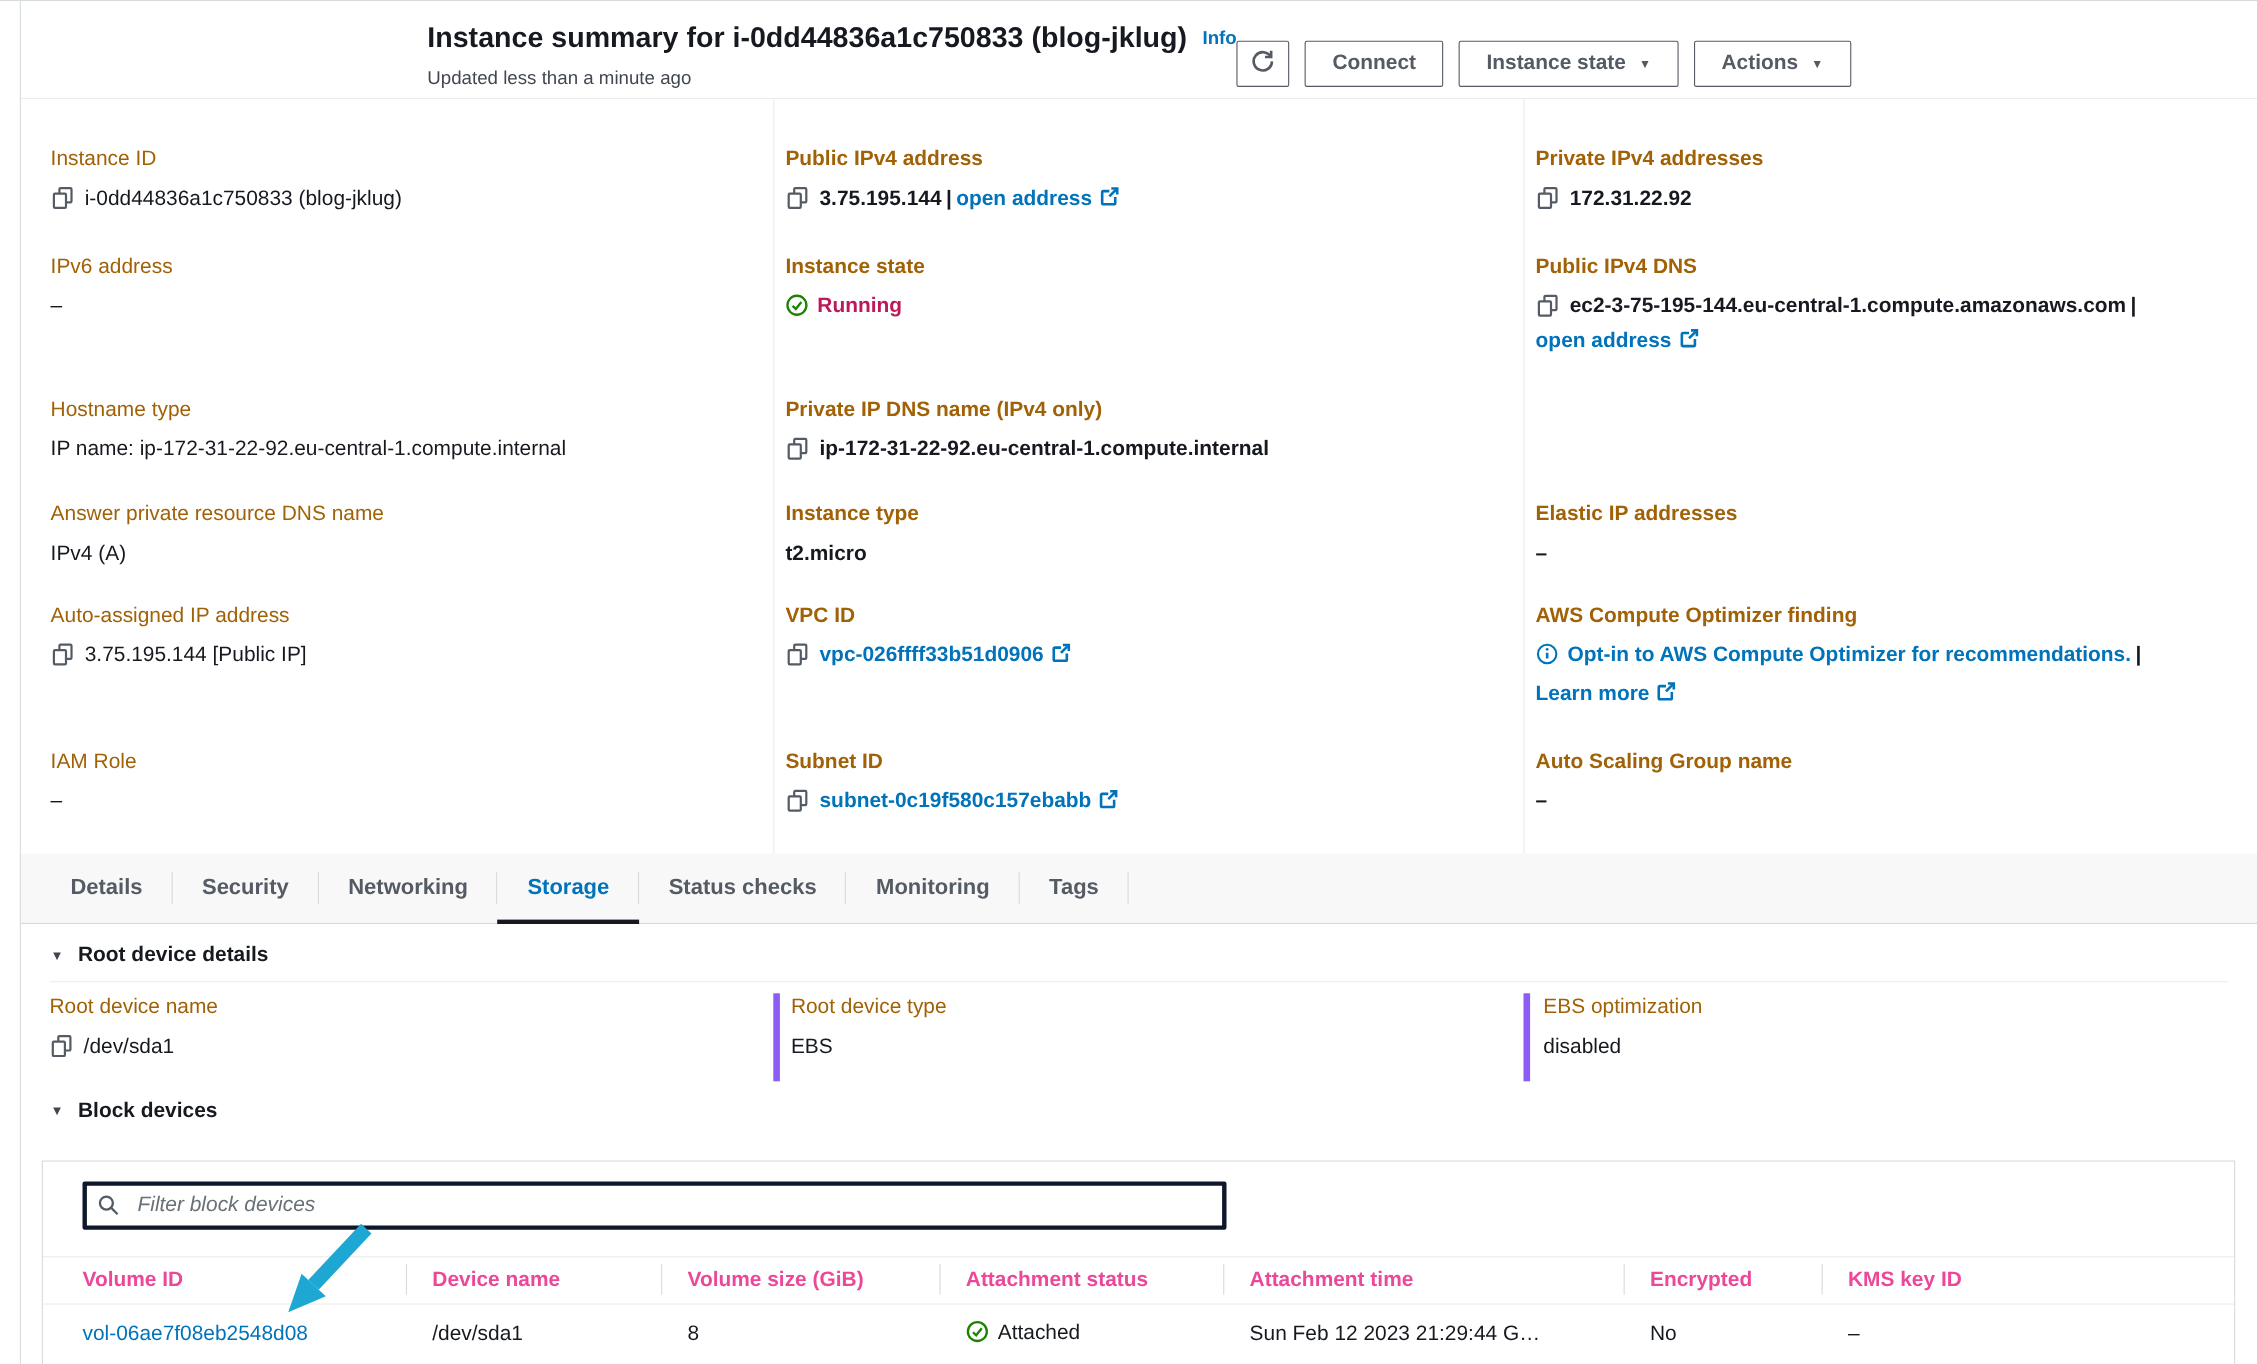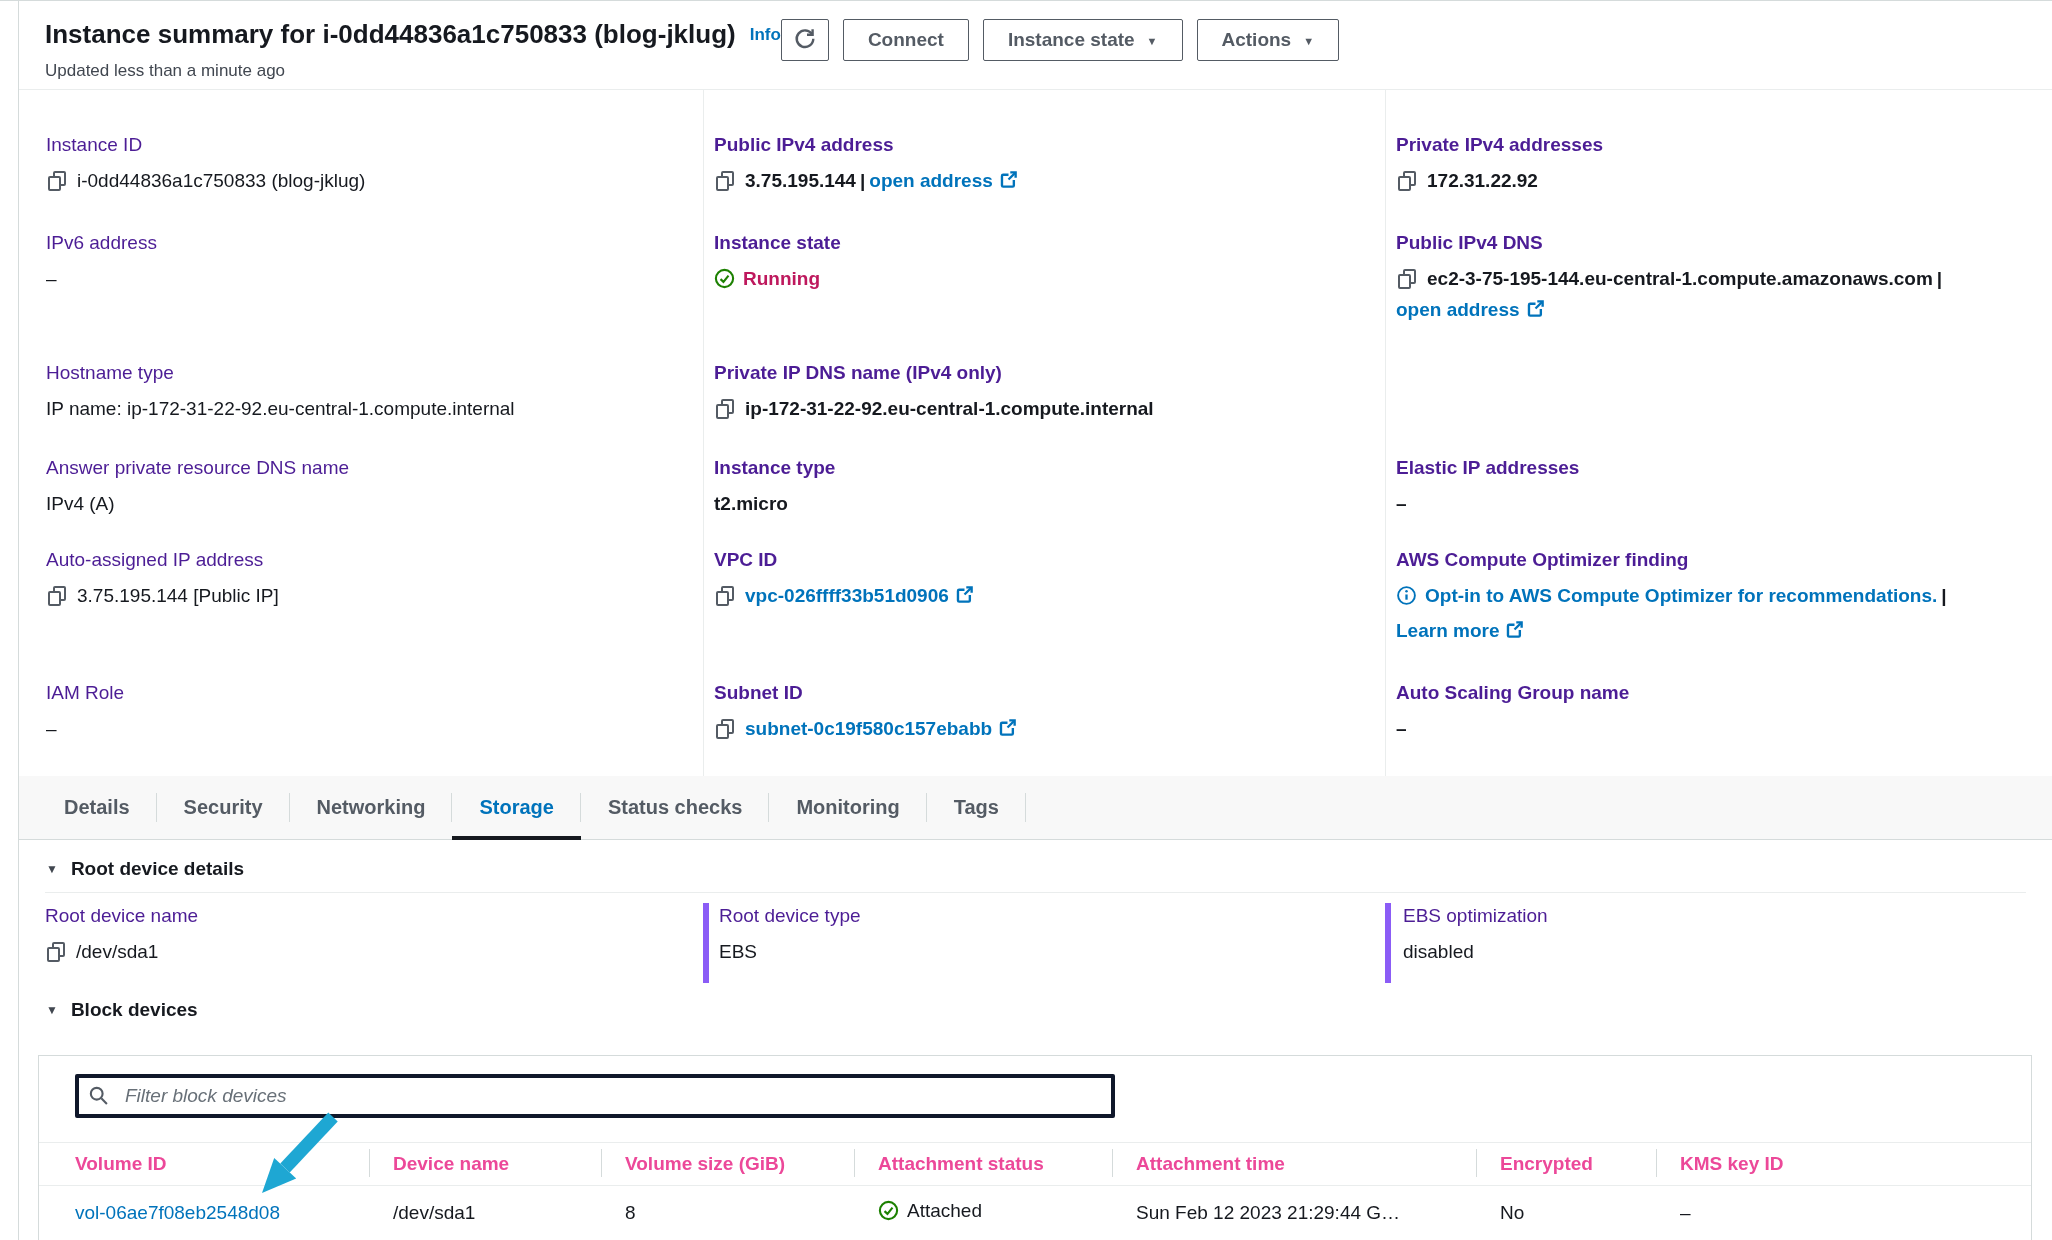--- a/index.html
+++ b/index.html
@@ -2,36 +2,36 @@
 <html><head>
 <meta charset="utf-8">
 <style>
   html,body{margin:0;padding:0;background:#fff;}
   body{width:2052px;height:1240px;overflow:hidden;font-family:"Liberation Sans",sans-serif;color:#16191f;}
   .page{position:relative;width:2052px;height:1240px;border-top:1px solid #d5dbdb;box-sizing:border-box;}
   .page::before{content:"";position:absolute;left:18px;top:0;bottom:0;width:1px;background:#d5dbdb;}
   .content{margin-left:19px;}
 
   
-  .hdr{height:89px;box-sizing:border-box;border-bottom:1px solid #eaeded;display:flex;justify-content:flex-start;align-items:flex-start;padding:16px 26px 0 26px;}
+  .hdr{height:89px;box-sizing:border-box;border-bottom:1px solid #eaeded;display:flex;justify-content:center;align-items:flex-start;padding:16px 26px 0 26px;}
   .hdr h1{margin:0;font-size:26px;line-height:34px;font-weight:bold;color:#16191f;}
   .info-link{font-size:17px;font-weight:bold;color:#0073bb;text-decoration:none;margin-left:14px;position:relative;top:-3px;cursor:pointer;}
   .updated{font-size:17px;line-height:22px;color:#414750;margin-top:5px;}
-  .hdr-actions{display:flex;gap:14px;margin-top:2px;}
+  .hdr-actions{display:flex;gap:14px;margin-top:20px;}
   .btn{height:42px;box-sizing:border-box;border:1px solid #545b64;border-radius:2px;background:#fff;display:flex;align-items:center;gap:12px;padding:0 24px;font-size:19px;font-weight:bold;color:#545b64;cursor:pointer;}
   .btn.icon-only{width:48px;padding:0;justify-content:center;}
   .caret{font-size:11px;line-height:11px;position:relative;top:1px;}
 
   
   .summary{display:grid;grid-template-columns:684px 682px 1fr;height:686px;box-sizing:border-box;}
   .sum-col{display:flex;flex-direction:column;padding:42px 24px 0 27px;box-sizing:border-box;}
   .sum-col.c2,.sum-col.c3{border-left:1px solid #eaeded;padding-left:10px;font-weight:bold;}
   .field{box-sizing:border-box;}
   .fh1{height:98px}.fh2{height:130px}.fh3{height:95px}.fh4{height:92px}.fh5{height:133px}.fh6{flex:1}
-  .lbl{font-size:19px;line-height:26px;color:#4c1d95;margin-bottom:7px;}
+  .lbl{font-size:19px;line-height:26px;color:#a16207;margin-bottom:7px;}
   .val{font-size:19px;line-height:31px;color:#16191f;}
   .lnk{color:#0073bb;text-decoration:none;cursor:pointer;}
   .pipe{color:#16191f;padding:0 4px;}
   .green{color:#be185d;}
   .icn{display:inline-block;vertical-align:-4px;margin-right:8px;}
   .ext{display:inline-block;vertical-align:-2px;margin-left:6px;}
   
   .cicon{position:relative;display:inline-block;width:21px;height:21px;vertical-align:-4px;margin-right:10px;cursor:pointer;}
   .cicon::before{content:"";position:absolute;left:7px;top:1px;width:9px;height:11px;border:2px solid #545b64;border-radius:2px;}
   .cicon::after{content:"";position:absolute;left:2px;top:6px;width:9px;height:11px;border:2px solid #545b64;border-radius:2px;background:#fff;}

